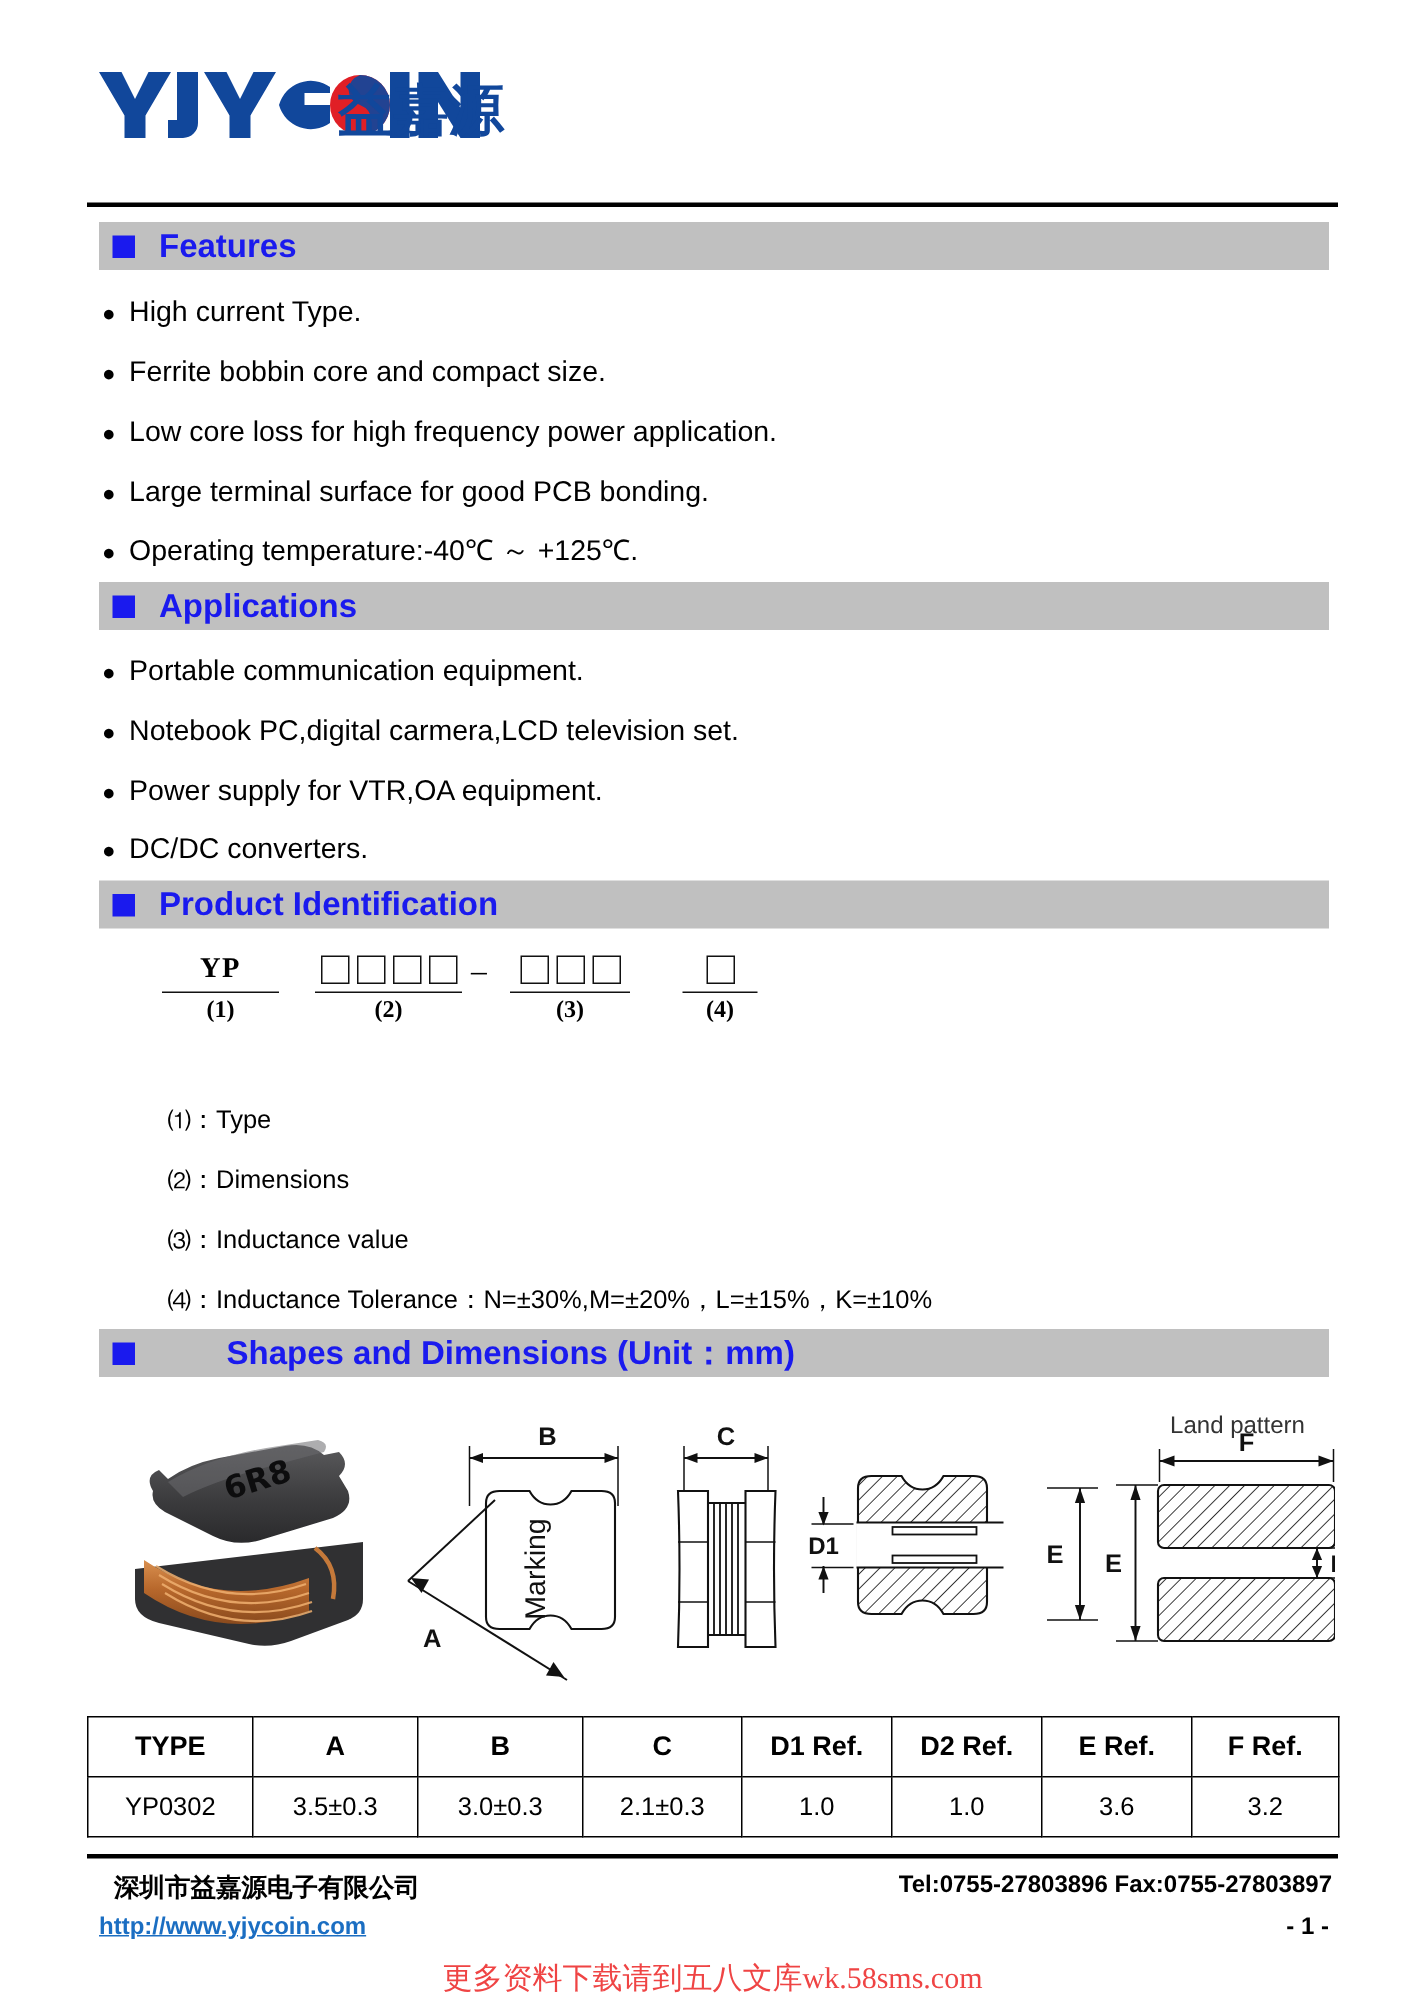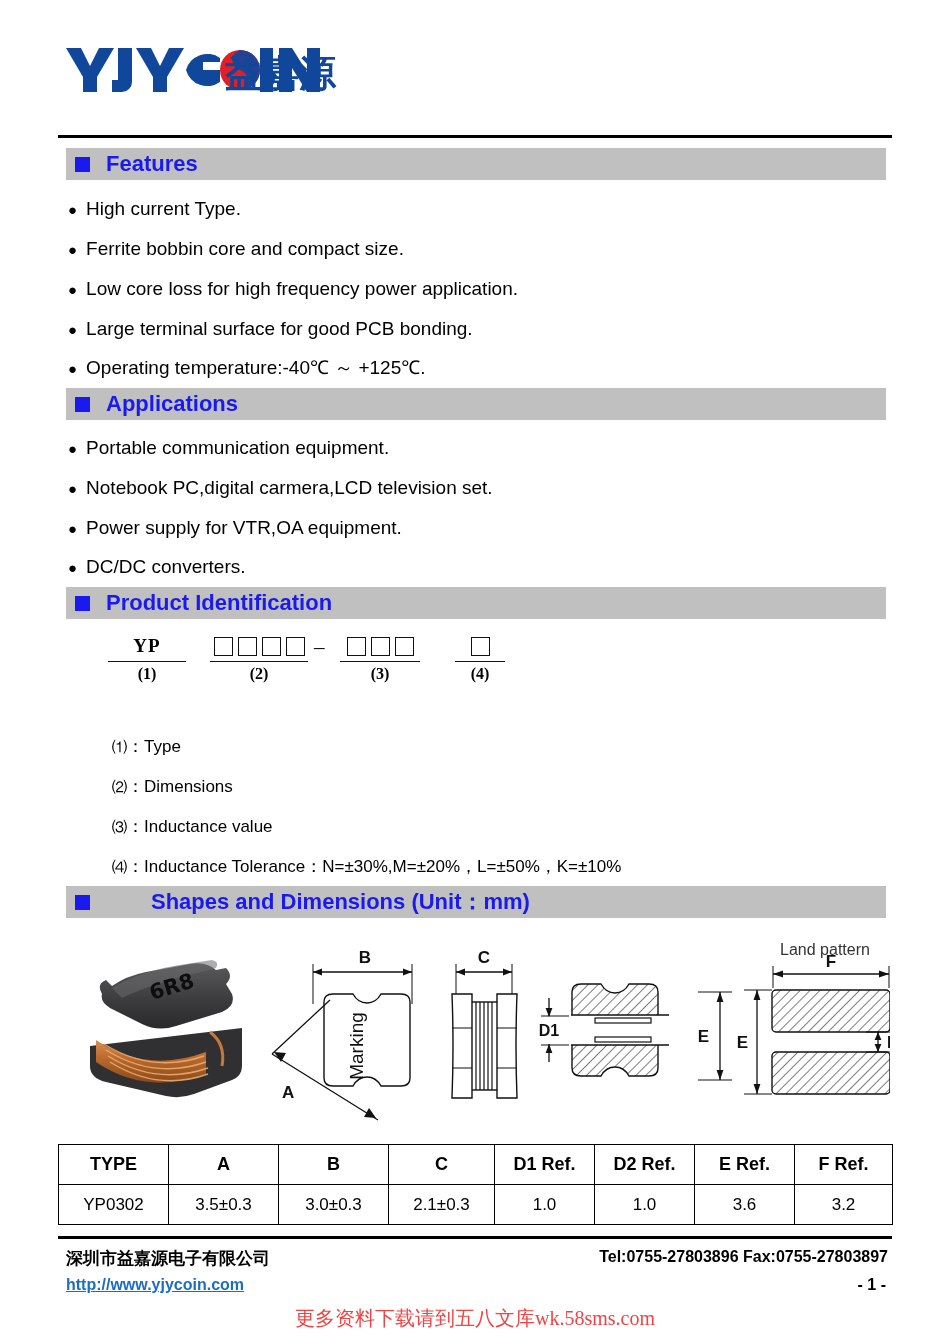--- a/index.html
+++ b/index.html
@@ -200,21 +200,21 @@
   }
   .footer {
     position: absolute;
     left: 58px;
     top: 1243px;
     width: 834px;
     height: 70px;
   }
   .f-cn {
     position: absolute;
-    left: 8px; top: 4px;
+    left: 18px; top: 4px;
     font-size: 17px;
     font-weight: bold;
   }
   .f-tel {
     position: absolute;
     right: 4px; top: 5px;
     font-size: 16px;
     font-weight: bold;
     white-space: nowrap;
   }
@@ -374,21 +374,21 @@
   <div class="legend-row" style="top:735px;">
     <span class="lk">⑴</span><span>：</span><span>Type</span>
   </div>
   <div class="legend-row" style="top:775px;">
     <span class="lk">⑵</span><span>：</span><span>Dimensions</span>
   </div>
   <div class="legend-row" style="top:815px;">
     <span class="lk">⑶</span><span>：</span><span>Inductance value</span>
   </div>
   <div class="legend-row" style="top:855px;">
-    <span class="lk">⑷</span><span>：</span><span>Inductance Tolerance：N=±30%,M=±20%，L=±50%，K=±10%</span>
+    <span class="lk">⑷</span><span>：</span><span>Inductance Tolerance：N=±30%,M=±20%，L=±15%，K=±10%</span>
   </div>
 
   <div class="bar" style="top:886px;gap:45px;">
     <span class="sq"></span>
     <span class="bar-title">Shapes and Dimensions (Unit：mm)</span>
   </div>
 
   <div class="drawings">
     <svg width="830" height="205" viewBox="0 0 830 205">
       <defs>

